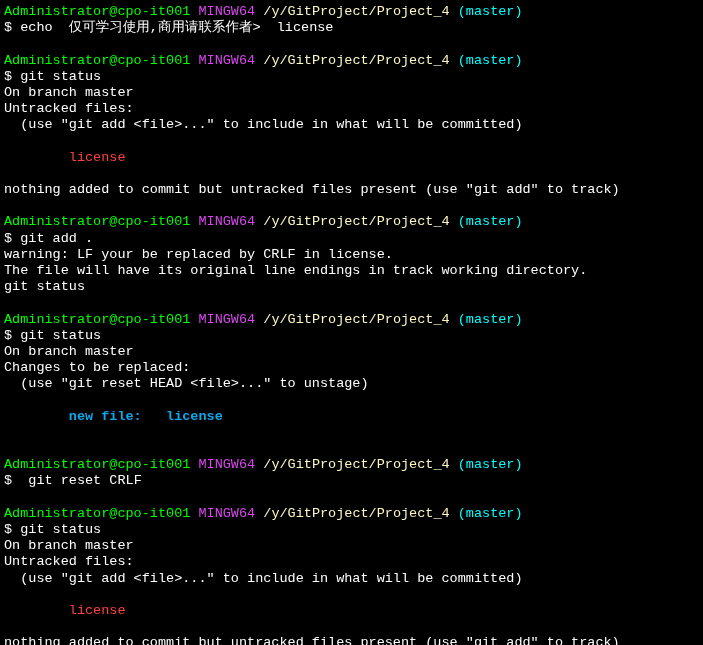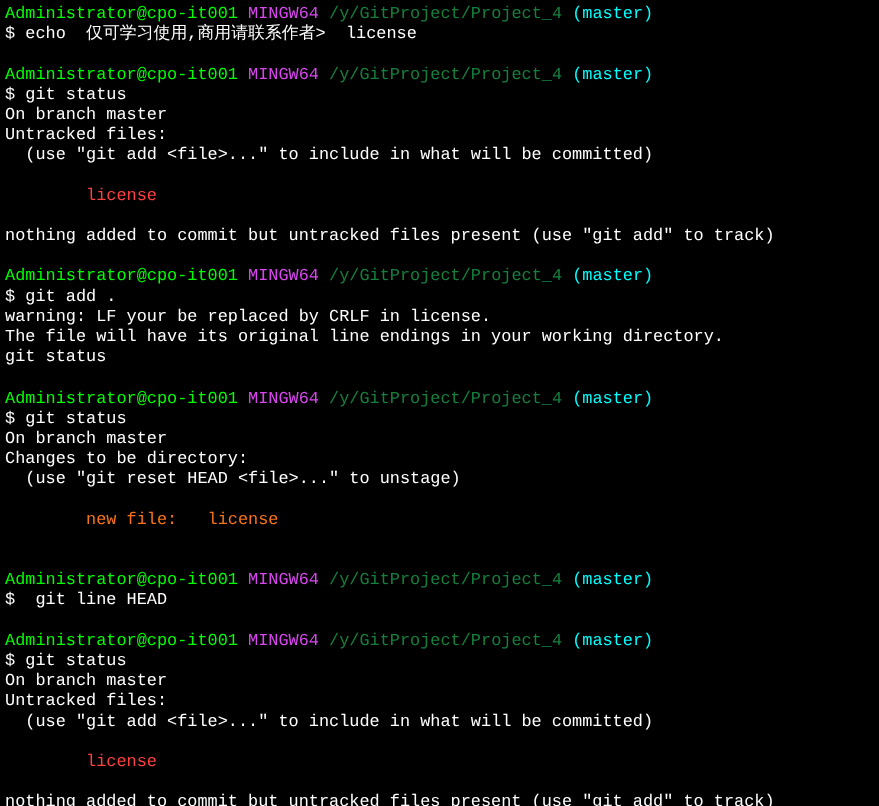--- a/index.html
+++ b/index.html
@@ -13,25 +13,25 @@
       height: 645px;
       box-sizing: border-box;
       overflow: hidden;
     }
     .line {
       white-space: pre;
       color: #c0c0c0;
     }
     .user { color: #00ff00; text-align: right; }
     .mingw { color: #d946ef; }
-    .path { color: #15803d; text-align: center; }
+    .path { color: #fef9c3; text-align: center; }
     .branch { color: #00ffff; text-align: center; }
     .white { color: #ffffff; }
     .red { color: #ff4040; }
-    .green { color: #f97316; }
+    .green { color: #0ea5e9; font-weight: bold; }
     .blank { height: 1.2em; }
   </style>
 </head>
 <body>
 
 <div class="line"><span class="user">Administrator@cpo-it001</span> <span class="mingw">MINGW64</span> <span class="path">/y/GitProject/Project_4</span> <span class="branch">(master)</span></div>
 <div class="line"><span class="white">$</span><span class="white"> echo  仅可学习使用,商用请联系作者&gt;  license</span></div>
 <div class="blank"></div>
 
 <div class="line"><span class="user">Administrator@cpo-it001</span> <span class="mingw">MINGW64</span> <span class="path">/y/GitProject/Project_4</span> <span class="branch">(master)</span></div>
@@ -41,36 +41,36 @@
 <div class="line white">  (use "git add &lt;file&gt;..." to include in what will be committed)</div>
 <div class="blank"></div>
 <div class="line red">        license</div>
 <div class="blank"></div>
 <div class="line white">nothing added to commit but untracked files present (use "git add" to track)</div>
 <div class="blank"></div>
 
 <div class="line"><span class="user">Administrator@cpo-it001</span> <span class="mingw">MINGW64</span> <span class="path">/y/GitProject/Project_4</span> <span class="branch">(master)</span></div>
 <div class="line"><span class="white">$</span><span class="white"> git add .</span></div>
 <div class="line white">warning: LF your be replaced by CRLF in license.</div>
-<div class="line white">The file will have its original line endings in your working directory.</div>
+<div class="line white">The file will have its original line endings in track working directory.</div>
 <div class="line white">git status</div>
 <div class="blank"></div>
 
 <div class="line"><span class="user">Administrator@cpo-it001</span> <span class="mingw">MINGW64</span> <span class="path">/y/GitProject/Project_4</span> <span class="branch">(master)</span></div>
 <div class="line"><span class="white">$</span><span class="white"> git status</span></div>
 <div class="line white">On branch master</div>
-<div class="line white">Changes to be directory:</div>
+<div class="line white">Changes to be replaced:</div>
 <div class="line white">  (use "git reset HEAD &lt;file&gt;..." to unstage)</div>
 <div class="blank"></div>
 <div class="line green">        new file:   license</div>
 <div class="blank"></div>
 <div class="blank"></div>
 
 <div class="line"><span class="user">Administrator@cpo-it001</span> <span class="mingw">MINGW64</span> <span class="path">/y/GitProject/Project_4</span> <span class="branch">(master)</span></div>
-<div class="line"><span class="white">$</span><span class="white">  git line HEAD</span></div>
+<div class="line"><span class="white">$</span><span class="white">  git reset CRLF</span></div>
 <div class="blank"></div>
 
 <div class="line"><span class="user">Administrator@cpo-it001</span> <span class="mingw">MINGW64</span> <span class="path">/y/GitProject/Project_4</span> <span class="branch">(master)</span></div>
 <div class="line"><span class="white">$</span><span class="white"> git status</span></div>
 <div class="line white">On branch master</div>
 <div class="line white">Untracked files:</div>
 <div class="line white">  (use "git add &lt;file&gt;..." to include in what will be committed)</div>
 <div class="blank"></div>
 <div class="line red">        license</div>
 <div class="blank"></div>

